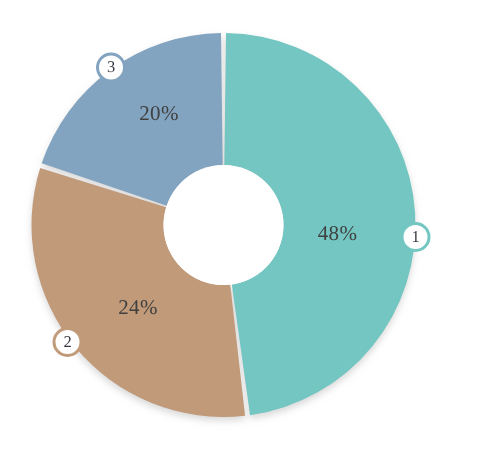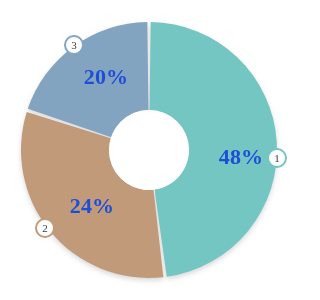--- a/index.html
+++ b/index.html
@@ -20,23 +20,23 @@
   }
   .donut-svg {
     position: absolute;
     left: 0;
     top: 0;
     display: block;
   }
   .pct-label {
     position: absolute;
     font-family: "Liberation Serif", serif;
-    font-weight: bold;
-    font-size: 22px;
-    color: #1d4ed8;
+    font-weight: normal;
+    font-size: 14px;
+    color: #404040;
     letter-spacing: 0.2px;
     white-space: nowrap;
     transform: translate(-50%, -50%);
     user-select: none;
   }
   .badge {
     position: absolute;
     width: 20px;
     height: 20px;
     border-radius: 50%;
@@ -68,21 +68,21 @@
     </defs>
     <g id="slices-group" filter="url(#ringShadow)">
         <path d="M 150.6754682331321 22.010966070527104 A 128 128 0 0 1 166.70353614882805 276.76981031707487 L 154.53235504650877 189.61556572408588 A 40 40 0 0 0 149.5235838228538 110.00342689703972 Z" fill="#73c6c1"></path>
         <path d="M 163.3790228174766 277.1897940198603 A 128 128 0 0 1 26.757447109480125 112.0426784031269 L 110.79920222171253 138.13833700097715 A 40 40 0 0 0 153.49344463046143 189.74681063120633 Z" fill="#c19a79"></path>
         <path d="M 27.792943424626458 108.85574844119537 A 128 128 0 0 1 147.3245317668679 22.010966070527104 L 148.4764161771462 110.00342689703972 A 40 40 0 0 0 111.12279482019576 137.14242138787355 Z" fill="#82a4c0"></path>
       </g>
     <circle id="donut-hole" cx="149" cy="150" r="40" fill="#ffffff"></circle>
   </svg>
 
   <div id="labels-layer">
-      <div class="pct-label" style="left: 225px; top: 157px; margin-left: 16px;">48%</div>
+      <div class="pct-label" style="left: 225px; top: 157px;">48%</div>
       <div class="pct-label" style="left: 92px; top: 206px;">24%</div>
       <div class="pct-label" style="left: 106px; top: 77px;">20%</div>
     </div>
   <div id="badges-layer">
       <div class="badge" style="left: 277px; top: 158px; border-color: rgb(115, 198, 193);">1</div>
       <div class="badge" style="left: 45px; top: 228px; border-color: rgb(193, 154, 121);">2</div>
       <div class="badge" style="left: 74px; top: 45px; border-color: rgb(130, 164, 192);">3</div>
     </div>
 
 </div>

